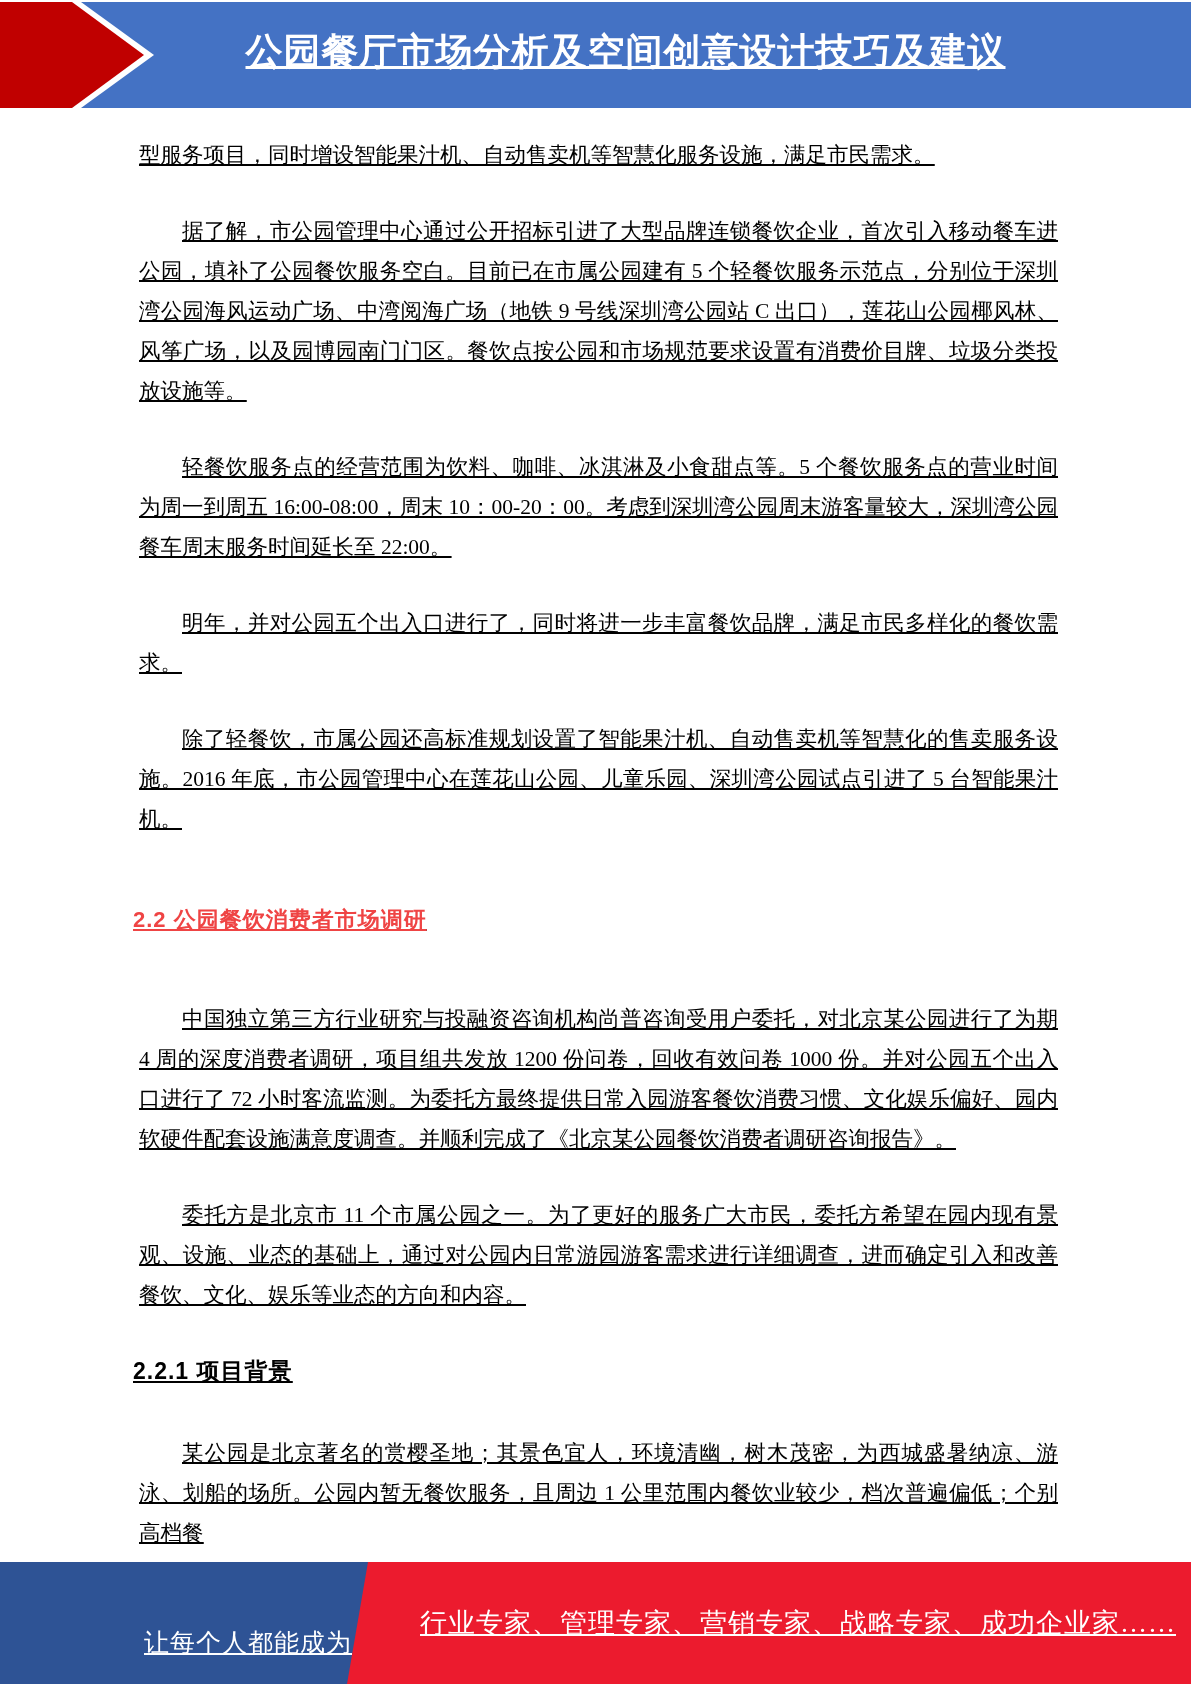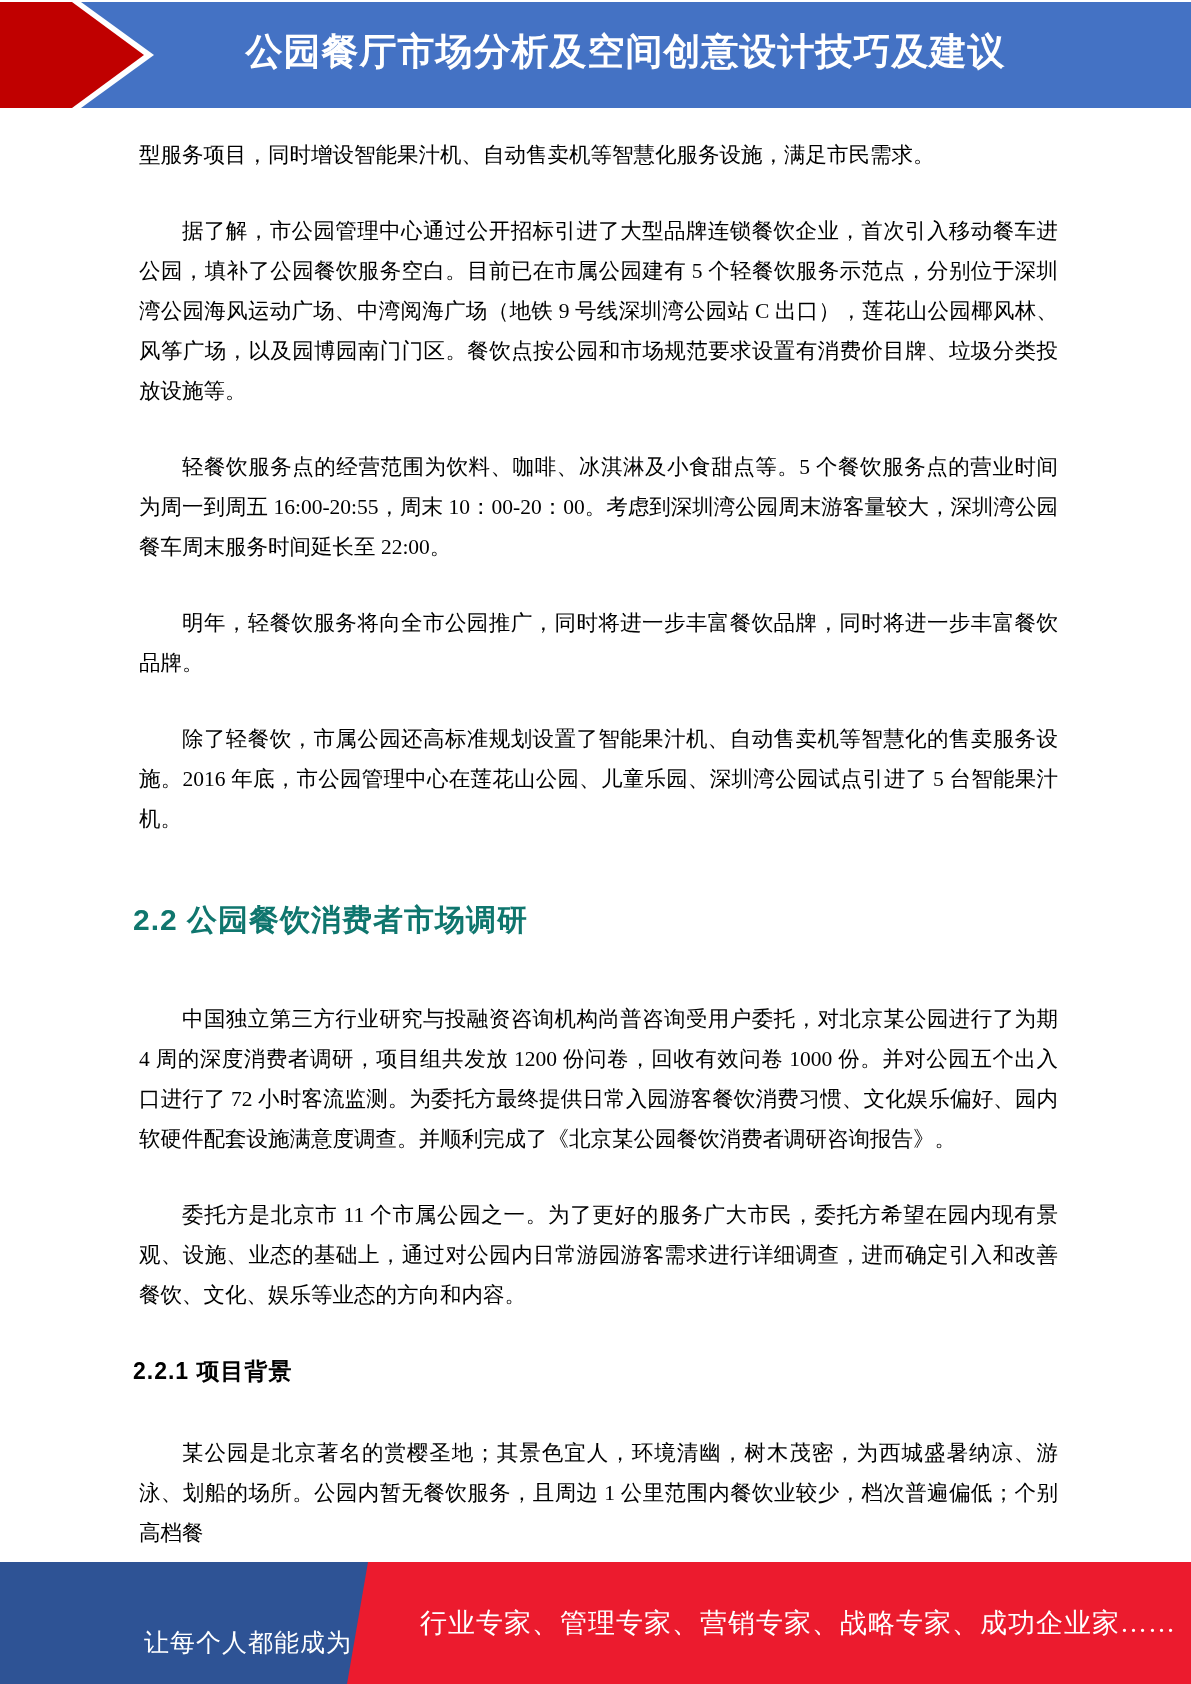--- a/index.html
+++ b/index.html
@@ -1,15 +1,15 @@
 <!DOCTYPE html>
 <html lang="zh"><head>
 <meta charset="utf-8">
 <style>
-  * { margin: 0; padding: 0; box-sizing: border-box; }
+  * { margin: 0; padding: 0; box-sizing: border-box; text-decoration: underline; }
   html, body { background: #ffffff; }
   .page {
     position: relative;
     width: 1191px;
     height: 1684px;
     margin: 0 auto;
     background: #ffffff;
     font-family: "Liberation Serif", "DejaVu Serif", serif;
     overflow: hidden;
   }
@@ -56,23 +56,23 @@
     text-align: justify;
   }
   .body-flow p {
     margin: 0 0 36px 6px;
     text-indent: 2em;
   }
   .body-flow p.no-indent { text-indent: 0; }
   .sec-heading {
     font-family: "Liberation Sans", "DejaVu Sans", sans-serif;
     font-weight: bold;
-    font-size: 30px;
+    font-size: 22px;
     line-height: 42px;
-    color: #0f766e;
+    color: #ef4444;
     letter-spacing: 1px;
     margin: 60px 0 58px 0;
   }
   .subsec-heading {
     font-family: "Liberation Sans", "DejaVu Sans", sans-serif;
     font-weight: bold;
     font-size: 23px;
     line-height: 40px;
     color: #000000;
     letter-spacing: 1px;
@@ -128,22 +128,22 @@
   <div class="header">
     <div class="arrow-outline">
       <div class="arrow-fill"></div>
     </div>
     <div class="header-title">公园餐厅市场分析及空间创意设计技巧及建议</div>
   </div>
 
   <div class="body-flow">
     <p class="no-indent">型服务项目，同时增设智能果汁机、自动售卖机等智慧化服务设施，满足市民需求。</p>
     <p>据了解，市公园管理中心通过公开招标引进了大型品牌连锁餐饮企业，首次引入移动餐车进公园，填补了公园餐饮服务空白。目前已在市属公园建有 5 个轻餐饮服务示范点，分别位于深圳湾公园海风运动广场、中湾阅海广场（地铁 9 号线深圳湾公园站 C 出口），莲花山公园椰风林、风筝广场，以及园博园南门门区。餐饮点按公园和市场规范要求设置有消费价目牌、垃圾分类投放设施等。</p>
-    <p>轻餐饮服务点的经营范围为饮料、咖啡、冰淇淋及小食甜点等。5 个餐饮服务点的营业时间为周一到周五 16:00-20:55，周末 10：00-20：00。考虑到深圳湾公园周末游客量较大，深圳湾公园餐车周末服务时间延长至 22:00。</p>
-    <p>明年，轻餐饮服务将向全市公园推广，同时将进一步丰富餐饮品牌，同时将进一步丰富餐饮品牌。</p>
+    <p>轻餐饮服务点的经营范围为饮料、咖啡、冰淇淋及小食甜点等。5 个餐饮服务点的营业时间为周一到周五 16:00-08:00，周末 10：00-20：00。考虑到深圳湾公园周末游客量较大，深圳湾公园餐车周末服务时间延长至 22:00。</p>
+    <p>明年，并对公园五个出入口进行了，同时将进一步丰富餐饮品牌，满足市民多样化的餐饮需求。</p>
     <p>除了轻餐饮，市属公园还高标准规划设置了智能果汁机、自动售卖机等智慧化的售卖服务设施。2016 年底，市公园管理中心在莲花山公园、儿童乐园、深圳湾公园试点引进了 5 台智能果汁机。</p>
 
     <h2 class="sec-heading">2.2 公园餐饮消费者市场调研</h2>
 
     <p>中国独立第三方行业研究与投融资咨询机构尚普咨询受用户委托，对北京某公园进行了为期 4 周的深度消费者调研，项目组共发放 1200 份问卷，回收有效问卷 1000 份。并对公园五个出入口进行了 72 小时客流监测。为委托方最终提供日常入园游客餐饮消费习惯、文化娱乐偏好、园内软硬件配套设施满意度调查。并顺利完成了《北京某公园餐饮消费者调研咨询报告》。</p>
     <p>委托方是北京市 11 个市属公园之一。为了更好的服务广大市民，委托方希望在园内现有景观、设施、业态的基础上，通过对公园内日常游园游客需求进行详细调查，进而确定引入和改善餐饮、文化、娱乐等业态的方向和内容。</p>
 
     <h3 class="subsec-heading">2.2.1 项目背景</h3>
 
     <p>某公园是北京著名的赏樱圣地；其景色宜人，环境清幽，树木茂密，为西城盛暑纳凉、游泳、划船的场所。公园内暂无餐饮服务，且周边 1 公里范围内餐饮业较少，档次普遍偏低；个别高档餐</p>

